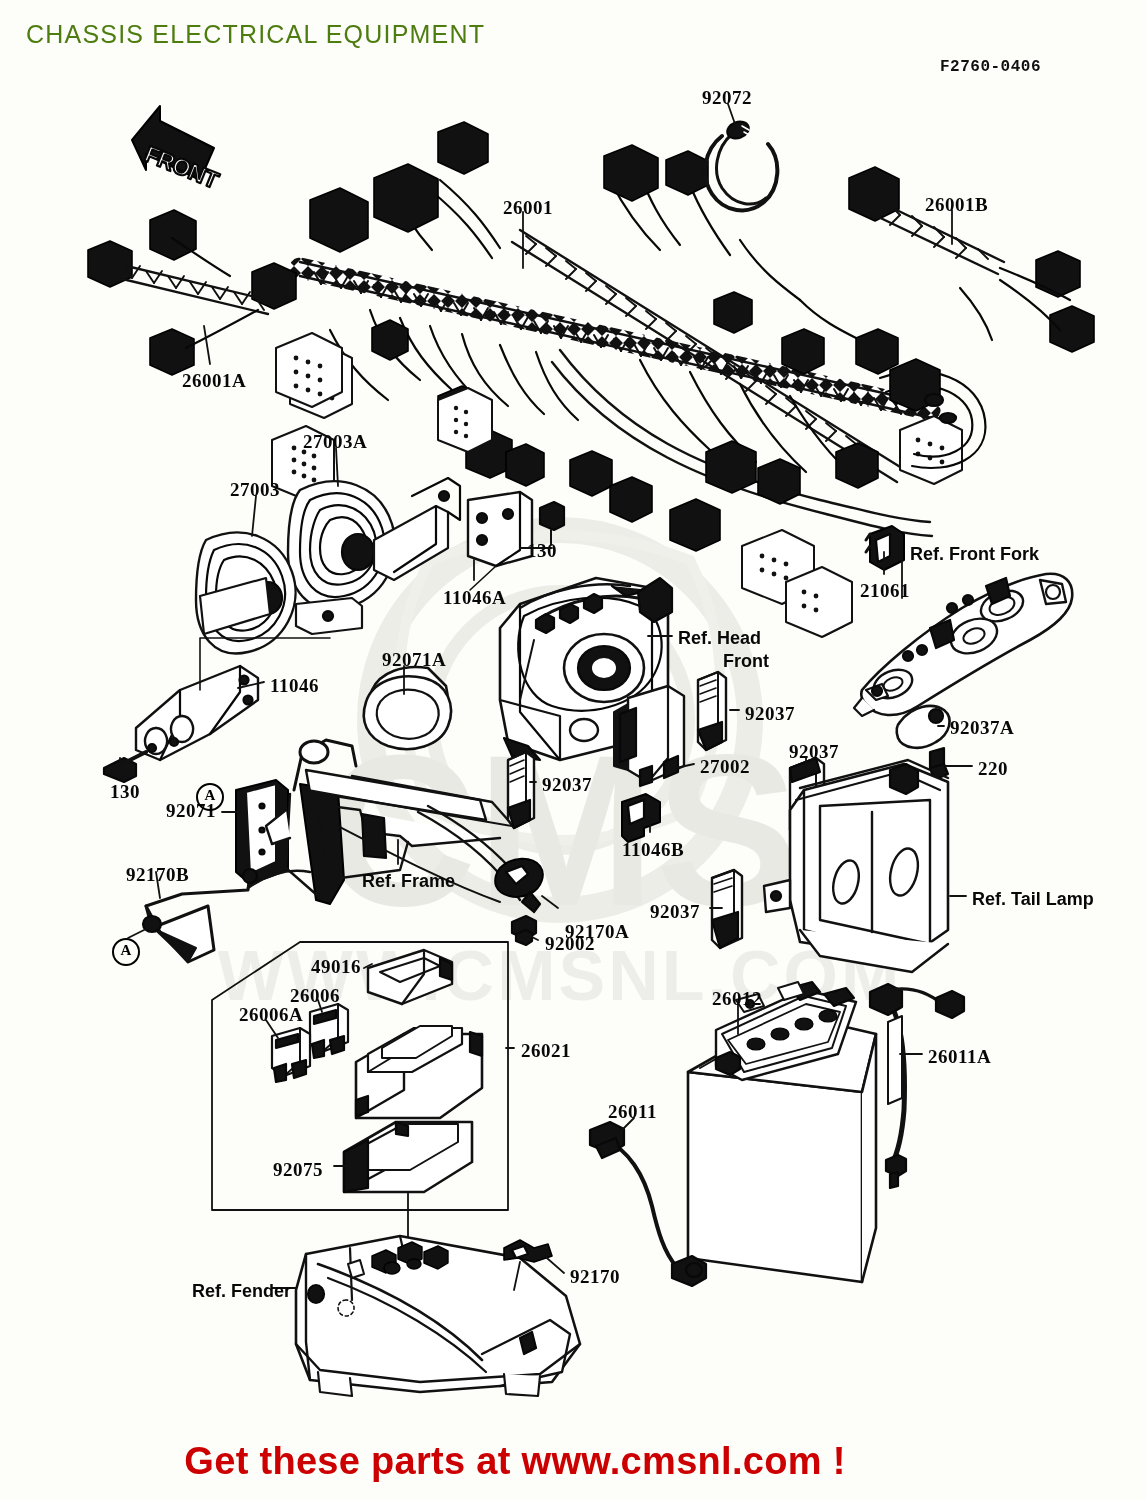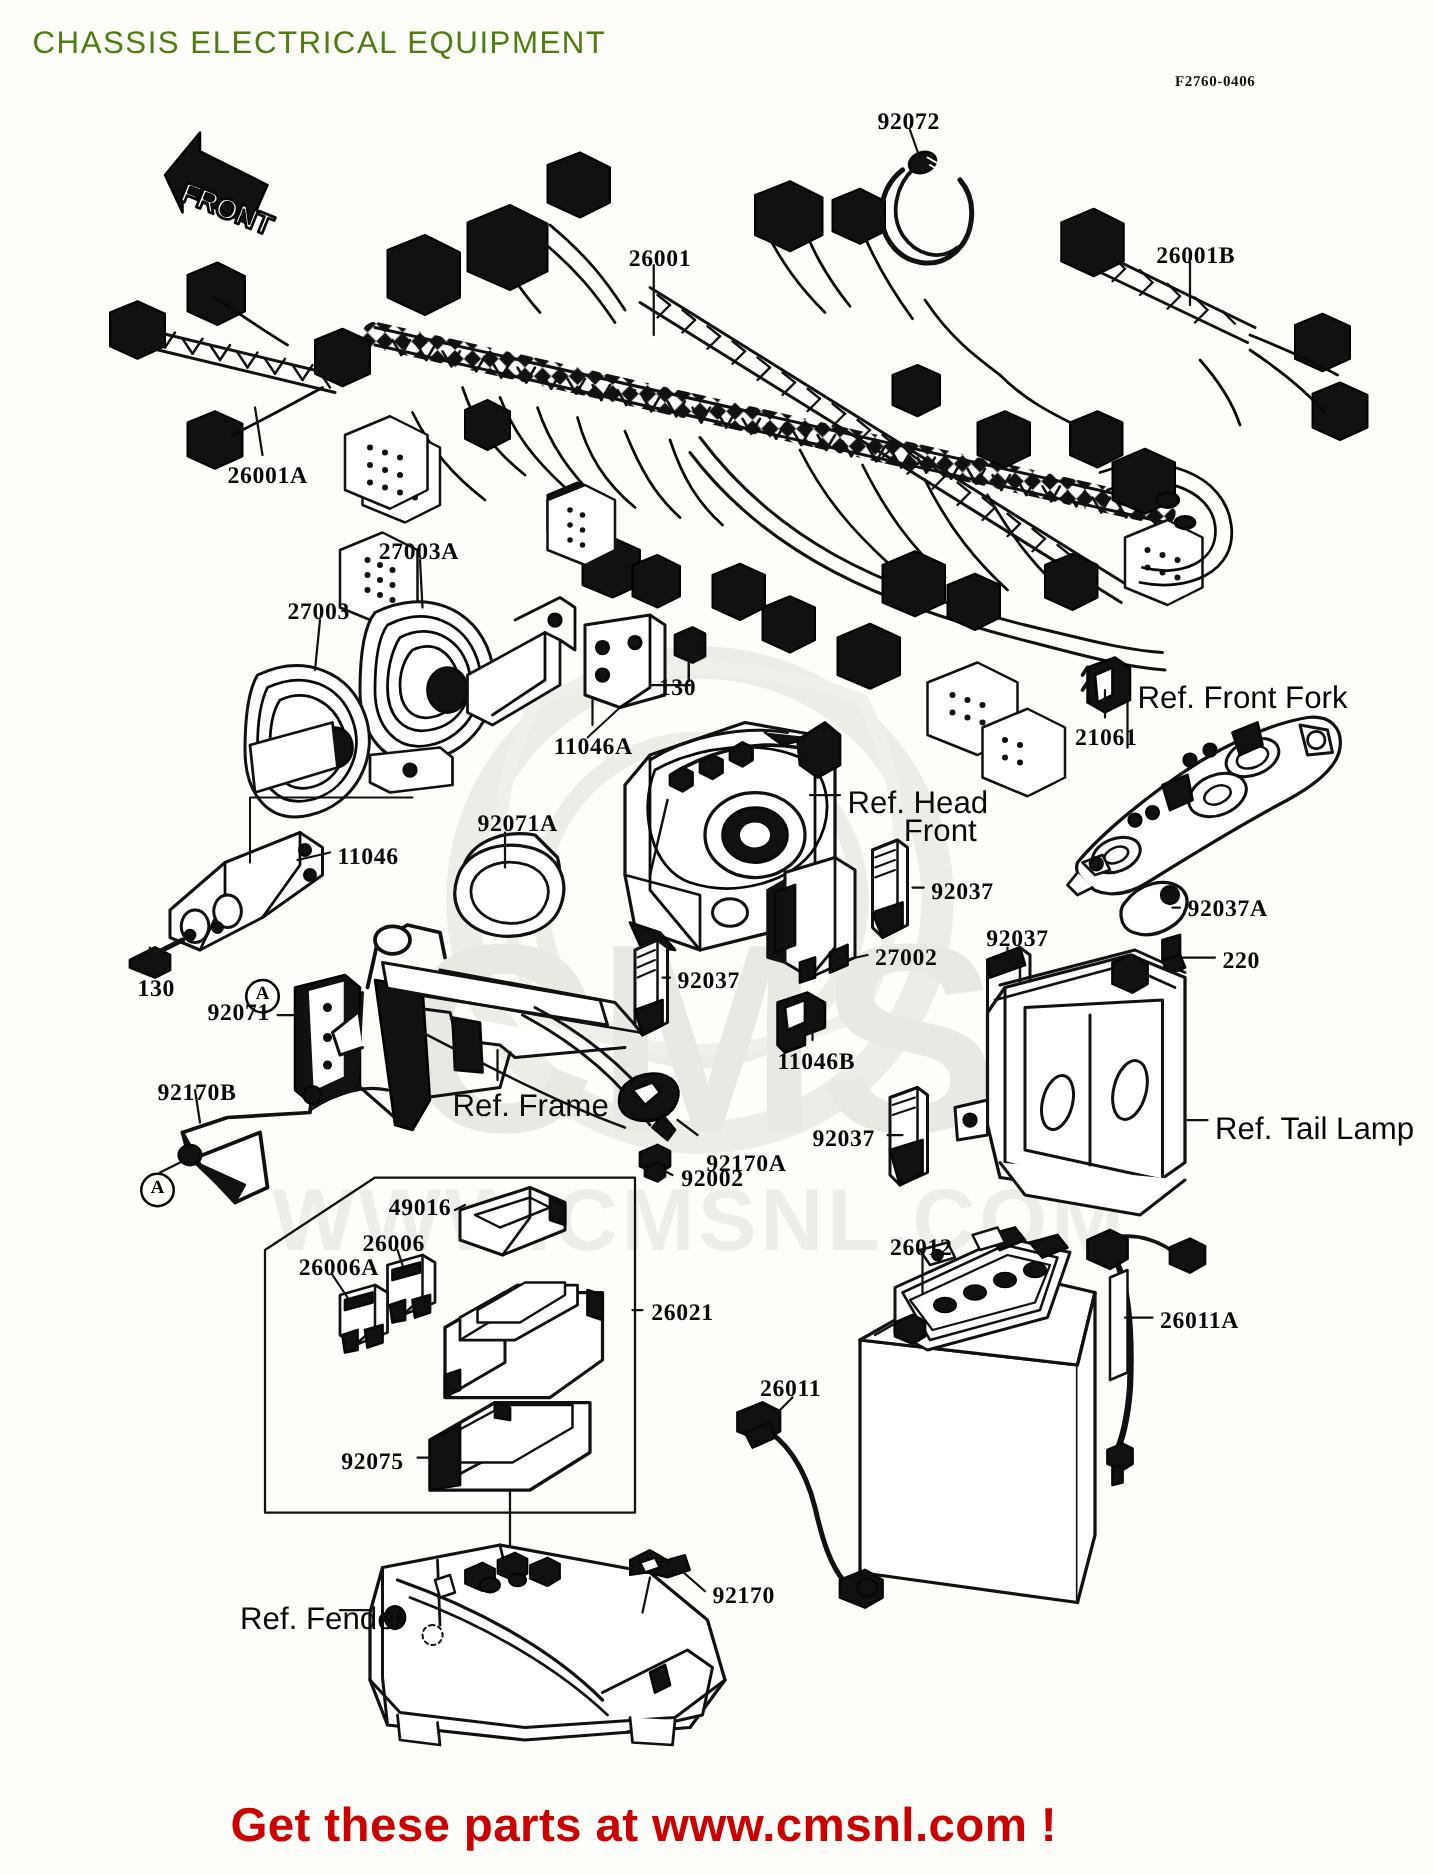--- a/index.html
+++ b/index.html
@@ -14,22 +14,22 @@
   #sheet{position:absolute;left:0;top:0;width:1146px;height:1500px;}
 
   
   .title{
     position:absolute;left:26px;top:20px;
     font-size:25px;letter-spacing:1.2px;
     color:#4d7c0f;font-weight:400;white-space:nowrap;
   }
   .sheetcode{
     position:absolute;left:940px;top:58px;
-    font-family:Liberation Serif, serif;
-    font-size:12px;color:#111;letter-spacing:.5px;font-weight:700;
+    font-family:Liberation Mono, monospace;
+    font-size:16px;color:#111;letter-spacing:.5px;font-weight:700;
     white-space:nowrap;
   }
 
   
   .promo{
     position:absolute;left:0;top:1440px;width:1030px;
     text-align:center;color:#cc0000;
     font-size:38px;font-weight:700;letter-spacing:.3px;
     font-family:"Liberation Sans", sans-serif;
   }
@@ -40,22 +40,22 @@
     font-family:"Liberation Serif", serif;
     font-weight:700;
     font-size:19px;
     color:#080808;
     white-space:nowrap;
     letter-spacing:.5px;
     line-height:1.08;
   }
   .lbl.ref{
     font-family:"Liberation Sans", sans-serif;
-    font-weight:400;
-    font-size:25px;
+    font-weight:700;
+    font-size:18px;
     letter-spacing:0px;
   }
 
   
   .circA{
     position:absolute;
     width:24px;height:24px;border:2.2px solid #000;border-radius:50%;
     font-family:"Liberation Serif", serif;font-weight:700;font-size:15px;
     color:#000;text-align:center;line-height:21px;
     background:transparent;

